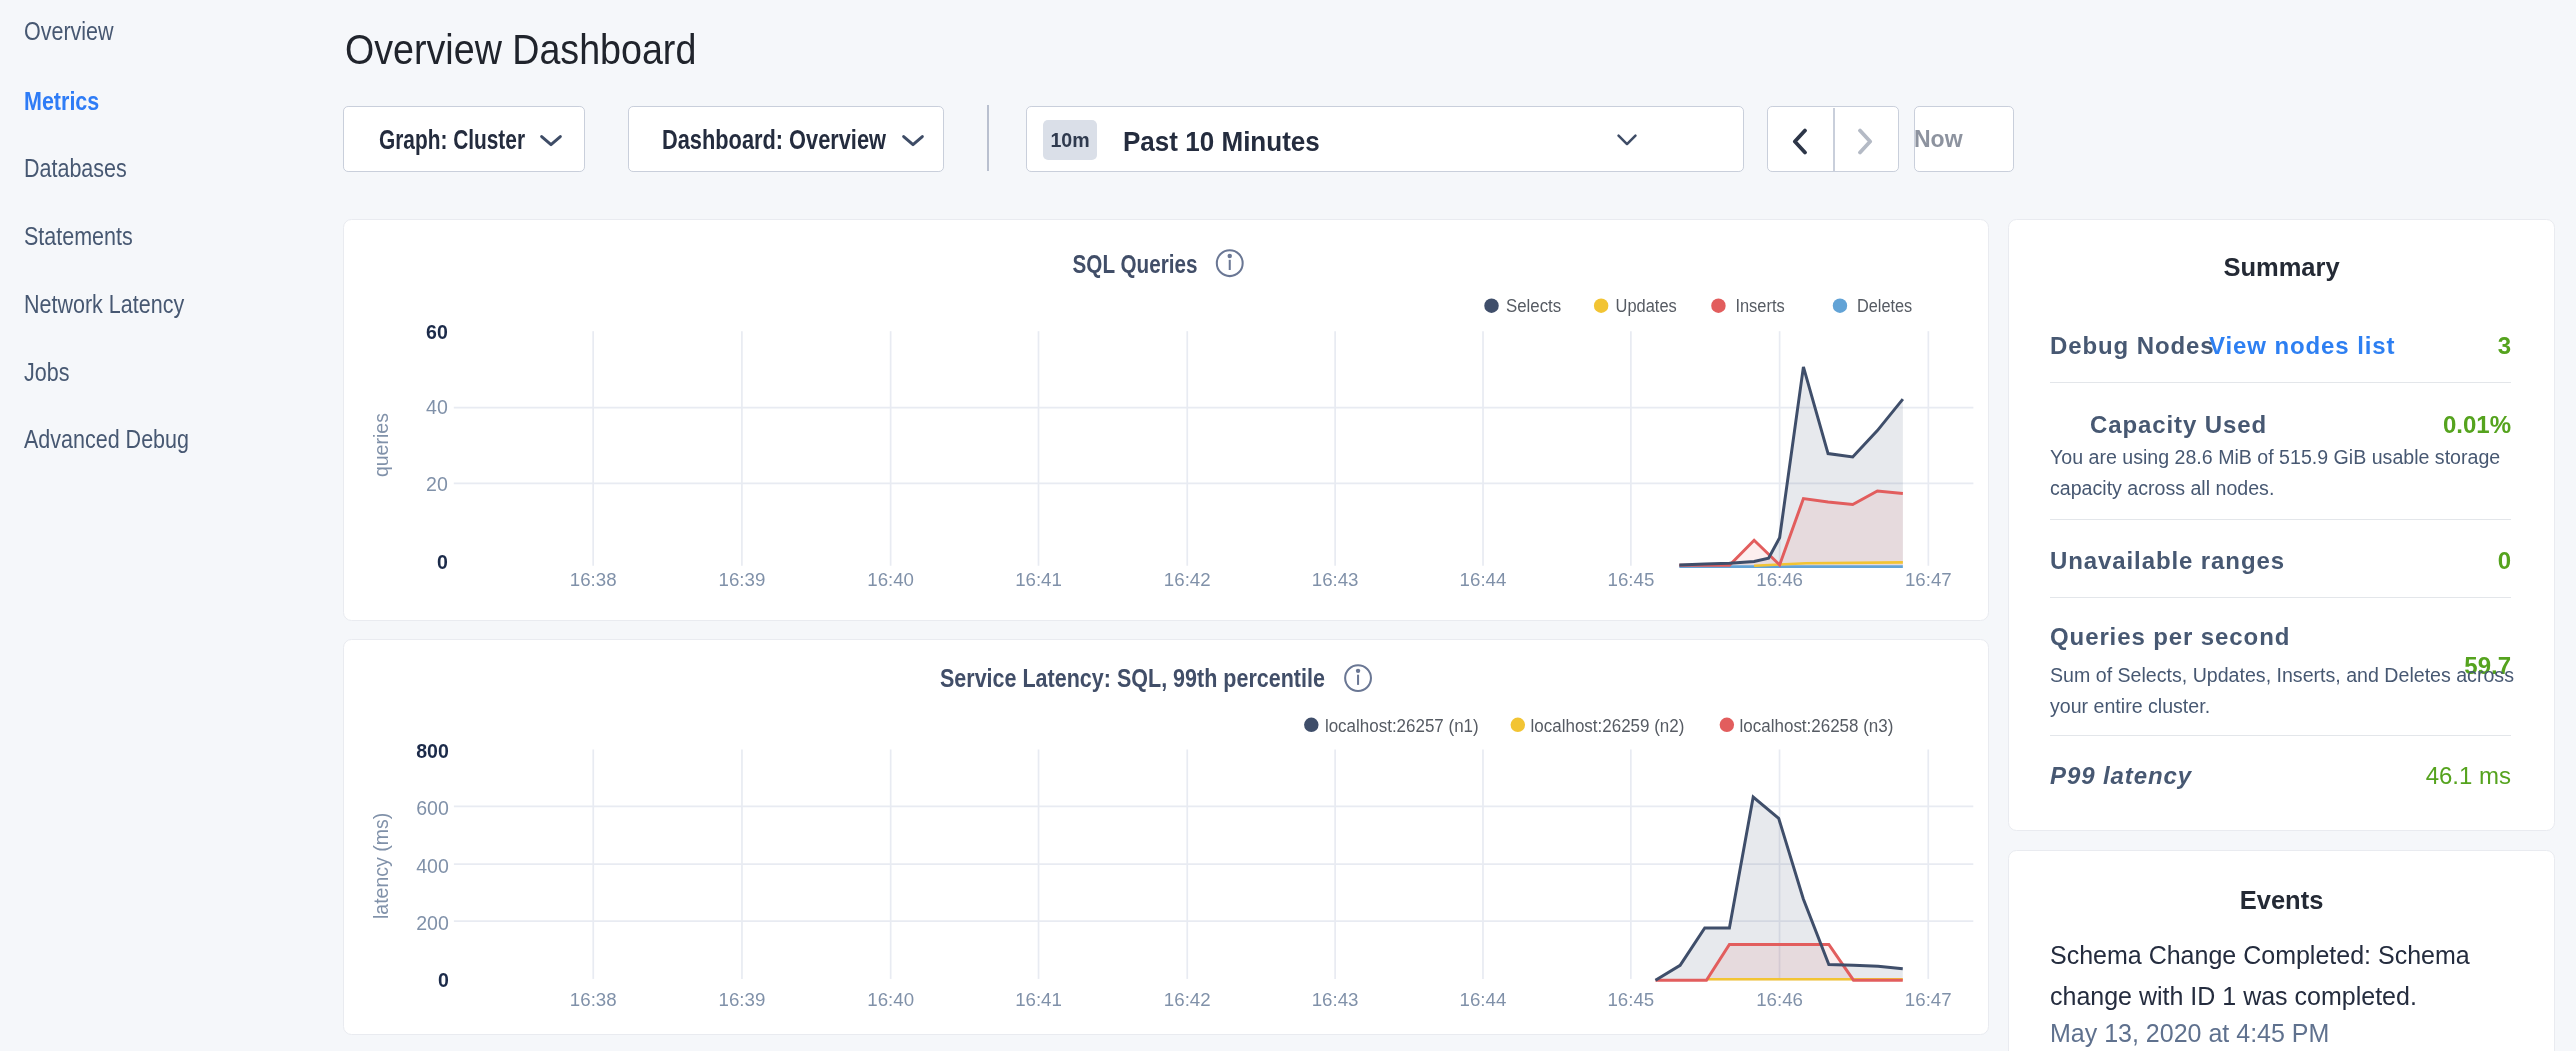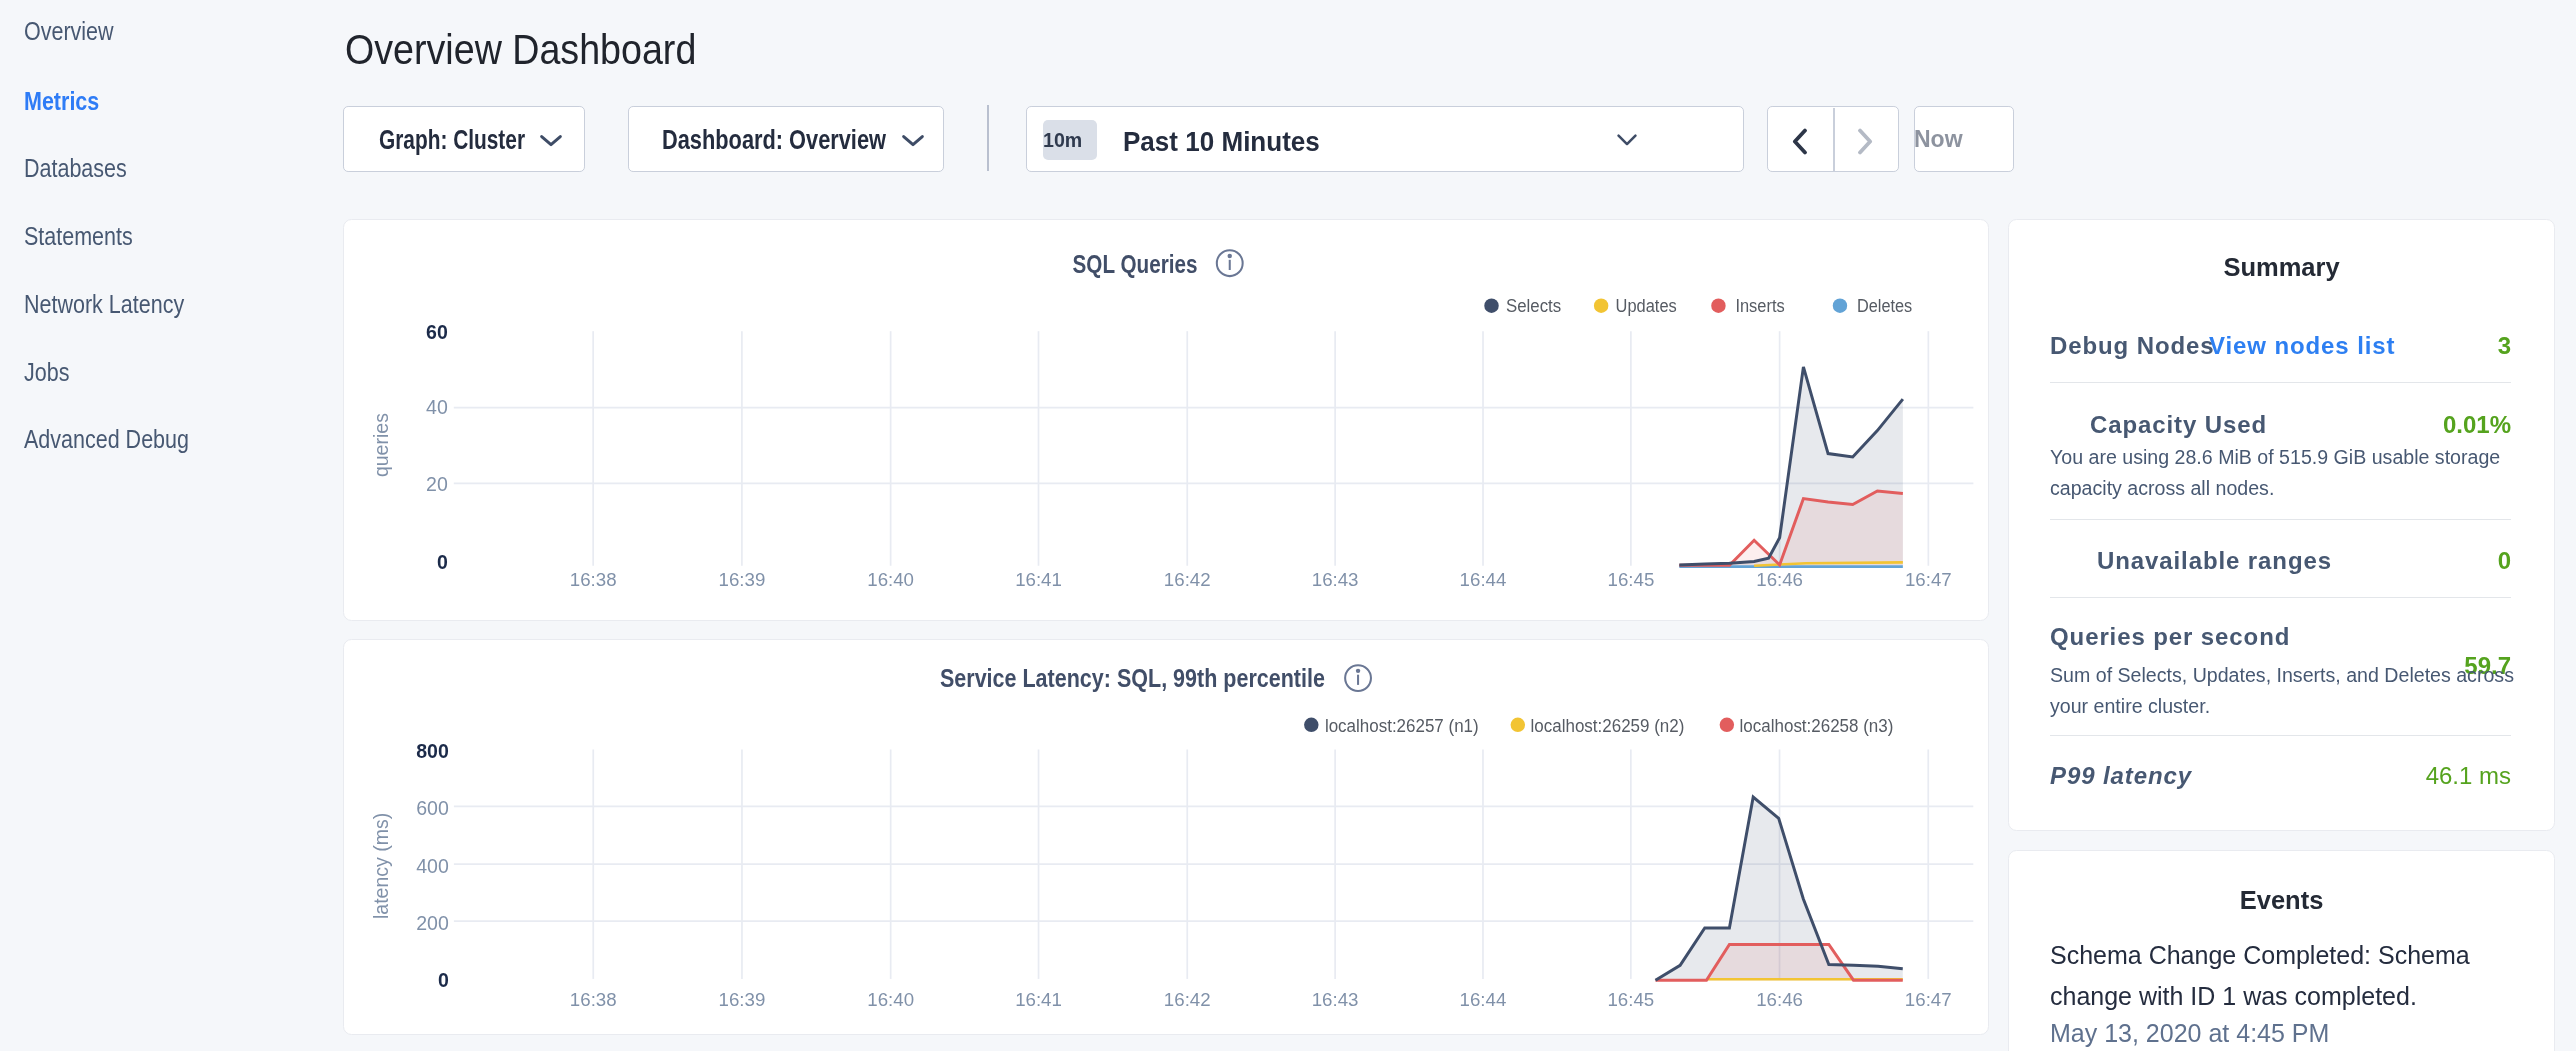--- a/index.html
+++ b/index.html
@@ -31,21 +31,21 @@
 
   <div class="ctl" style="left:628px; width:316px;"></div>
   <div class="abs" style="left:662px; top:126px; font-size:28px; font-weight:bold; color:#242c3e; line-height:1; transform:scaleX(0.778); transform-origin:0 0;">Dashboard: Overview</div>
   <svg class="abs" style="left:901px; top:134px;" width="24" height="13.6" viewBox="0 0 28 16">
     <path d="M3 3 L14 12.5 L25 3" fill="none" stroke="#3e4c66" stroke-width="3.5" stroke-linecap="round" stroke-linejoin="round"></path>
   </svg>
 
   <div class="abs" style="left:987px; top:105px; width:1.7px; height:66px; background:#b9c0cf;"></div>
 
   <div class="ctl" style="left:1026px; width:718px;"></div>
-  <div class="abs" style="left:1043px; top:120px; width:54px; height:40px; background:#dadfe8; border-radius:5.1px; text-align:left; font-size:19.6px; font-weight:bold; color:#2f3a4e; line-height:40px;">10m</div>
+  <div class="abs" style="left:1043px; top:120px; width:54px; height:40px; background:#dadfe8; border-radius:5.1px; text-align:center; font-size:19.6px; font-weight:bold; color:#2f3a4e; line-height:40px;">10m</div>
   <div class="abs" style="left:1123px; top:128px; font-size:28px; font-weight:bold; color:#242c3e; line-height:1; transform:scaleX(0.93); transform-origin:0 0;">Past 10 Minutes</div>
   <svg class="abs" style="left:1616px; top:133px;" width="22" height="13.6" viewBox="0 0 26 16">
     <path d="M3 3 L13 13 L23 3" fill="none" stroke="#3e4c66" stroke-width="3" stroke-linecap="round" stroke-linejoin="round"></path>
   </svg>
 
   <div class="ctl" style="left:1767px; width:132px;"></div>
   <div class="abs" style="left:1833px; top:108px; width:1.7px; height:63px; background:#c9cfdb;"></div>
   <svg class="abs" style="left:1791px; top:128px;" width="17" height="27" viewBox="0 0 20 32">
     <path d="M16.5 3 L4.5 16 L16.5 29" fill="none" stroke="#2d3648" stroke-width="4.5" stroke-linecap="round" stroke-linejoin="round"></path>
   </svg>
@@ -182,21 +182,21 @@
   <div class="abs" style="left:2050px; top:334px; font-size:24px; font-weight:bold; color:#475872; line-height:1; letter-spacing:0.9px;">Debug Nodes</div>
   <div class="abs" style="left:2209px; top:334px; font-size:24px; font-weight:bold; color:#2d7ff2; line-height:1; letter-spacing:0.9px;">View nodes list</div>
   <div class="abs" style="left:2050px; top:334px; width:461px; text-align:right; font-size:24px; font-weight:bold; color:#55a31e; line-height:1;">3</div>
   <div class="abs" style="left:2050px; top:382px; width:461px; height:0.9px; background:#e3e6ea;"></div>
 
   <div class="abs" style="left:2050px; top:413px; font-size:24px; font-weight:bold; color:#475872; line-height:1; letter-spacing:0.9px;margin-left:40px;">Capacity Used</div>
   <div class="abs" style="left:2050px; top:413px; width:461px; text-align:right; font-size:24px; font-weight:bold; color:#55a31e; line-height:1;">0.01%</div>
   <div class="abs" style="left:2050px; top:442px; width:469px; font-size:19.6px; color:#475872; line-height:31px;">You are using 28.6 MiB of 515.9 GiB usable storage capacity across all nodes.</div>
   <div class="abs" style="left:2050px; top:519px; width:461px; height:0.9px; background:#e3e6ea;"></div>
 
-  <div class="abs" style="left:2050px; top:549px; font-size:24px; font-weight:bold; color:#475872; line-height:1; letter-spacing:0.9px;margin-left:47px;">Unavailable ranges</div>
+  <div class="abs" style="left:2050px; top:549px; font-size:24px; font-weight:bold; color:#475872; line-height:1; letter-spacing:0.9px;">Unavailable ranges</div>
   <div class="abs" style="left:2050px; top:549px; width:461px; text-align:right; font-size:24px; font-weight:bold; color:#55a31e; line-height:1;">0</div>
   <div class="abs" style="left:2050px; top:597px; width:461px; height:0.9px; background:#e3e6ea;"></div>
 
   <div class="abs" style="left:2050px; top:625px; font-size:24px; font-weight:bold; color:#475872; line-height:1; letter-spacing:0.9px;">Queries per second</div>
   <div class="abs" style="left:2050px; top:625px; width:461px; text-align:right; font-size:24px; font-weight:bold; color:#55a31e; line-height:1;margin-top:29px;">59.7</div>
   <div class="abs" style="left:2050px; top:660px; width:469px; font-size:19.6px; color:#475872; line-height:31px;">Sum of Selects, Updates, Inserts, and Deletes across your entire cluster.</div>
   <div class="abs" style="left:2050px; top:735px; width:461px; height:0.9px; background:#e3e6ea;"></div>
 
   <div class="abs" style="left:2050px; top:764px; font-size:24px; font-weight:bold; color:#475872; line-height:1; letter-spacing:0.9px;font-style:italic;">P99 latency</div>
   <div class="abs" style="left:2050px; top:764px; width:461px; text-align:right; font-size:24px; font-weight:normal; color:#55a31e; line-height:1;">46.1 ms</div>

